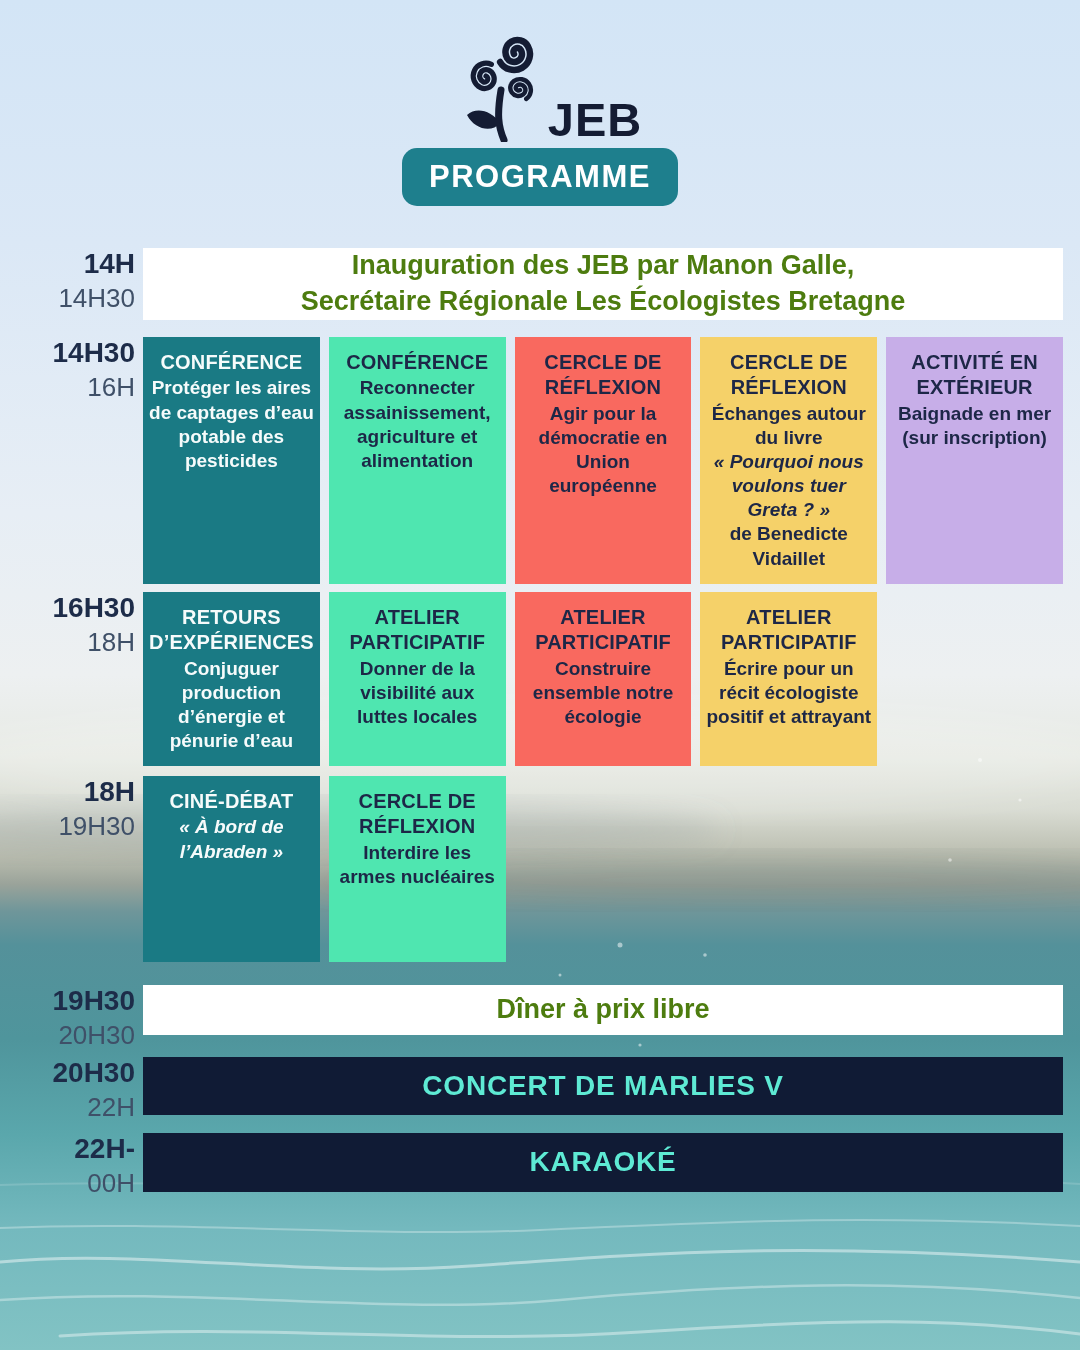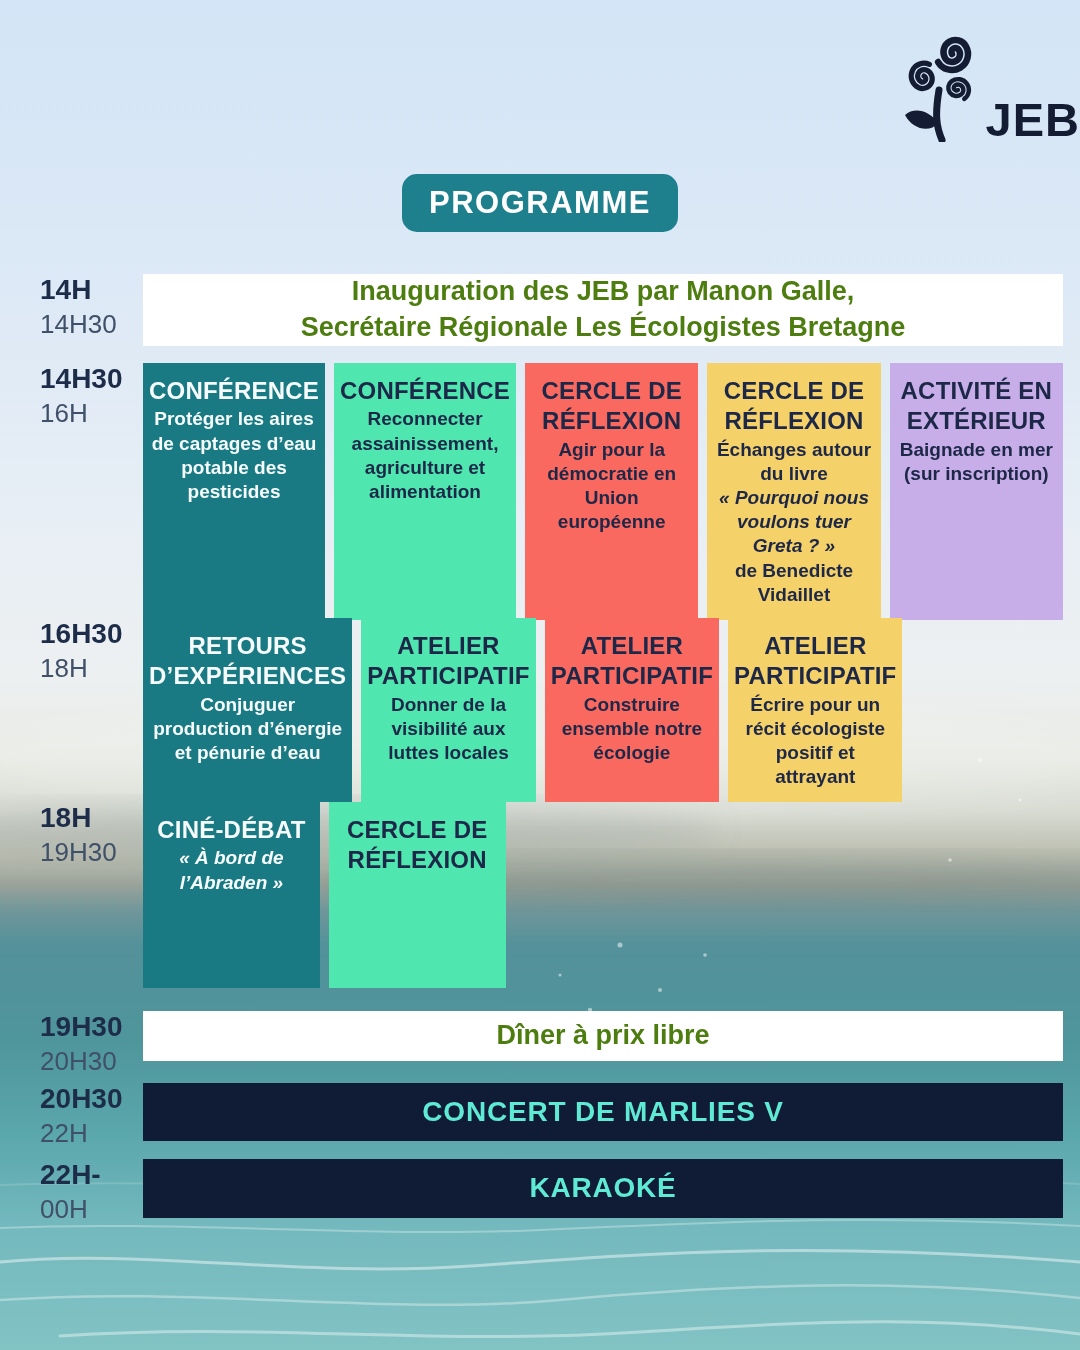--- a/index.html
+++ b/index.html
@@ -11,60 +11,60 @@
     background:linear-gradient(180deg,
       #d3e5f6 0%, #dbe8f6 18%, #e7eef5 38%, #edf0f1 50%,
       #e7eae4 56%, #d9dcd3 60%, #b9bcae 63.5%, #9aa39a 65.5%,
       #6f969a 67.5%, #54919a 70%, #4f959c 77%, #5aa7ac 84%,
       #74b9be 91%, #82c3c4 100%);
   }
   .bg-art { position:absolute; inset:0; z-index:0; pointer-events:none; }
   .fg { position:relative; z-index:1; }
 
   
-  .logo-wrap { padding-top:30px; display:flex; justify-content:flex-end;padding-left:16px; }
+  .logo-wrap { padding-top:30px; display:flex; justify-content:center;padding-left:16px; }
   .logo { display:flex; align-items:flex-end; }
   .logo svg { display:block; }
   .logo-text { font-size:47px; font-weight:800; color:#141c33; line-height:.85; letter-spacing:1px; margin-left:-6px; margin-bottom:2px; }
 
   .badge {
-    margin:32px auto 0; width:fit-content; background:#1e7f8d; color:#ffffff;
+    margin:6px auto 0; width:fit-content; background:#1e7f8d; color:#ffffff;
     font-size:31px; font-weight:800; letter-spacing:1.5px;
     padding:11px 27px; border-radius:15px;
   }
   .title {
     margin-top:12px; text-align:center;
     font-size:59px; font-weight:800; letter-spacing:.5px; color:#171f38;
   }
 
   
   .schedule { margin:42px 0 0 40px; width:1023px; }
   .row { display:flex; align-items:stretch; }
-  .time { width:103px; padding-right:30px; text-align:left; padding-top:1px; }
+  .time { width:103px; padding-right:8px; text-align:right; padding-top:1px; }
   .t1 { display:block; font-size:28px; font-weight:800; color:#1d2c49; line-height:1.1; }
   .t2 { display:block; font-size:26px; font-weight:400; color:#3f5068; line-height:1.2; margin-top:3px; }
   .content { width:920px; }
 
   .r-inaug   { height:72px;  margin-bottom:17px; }
   .r-cards1  { height:235px; margin-bottom:20px; }
   .r-cards2  { height:167px; margin-bottom:17px; }
   .r-cards3  { height:186px; margin-bottom:23px; }
   .r-dinner  { height:50px;  margin-bottom:22px; }
   .r-concert { height:58px;  margin-bottom:18px; }
   .r-karaoke { height:59px; }
 
   .banner { width:100%; height:100%; display:flex; flex-direction:column; justify-content:center; align-items:center; text-align:center; }
   .banner-white { background:#ffffff; color:#4d7c0f; }
   .banner-dark  { background:#101b35; color:#5eead4; }
   .banner .b-line { font-size:27px; font-weight:700; line-height:1.32; }
   .banner-dark .b-line { font-size:28px; letter-spacing:.8px; }
 
   .cards { display:grid; grid-template-columns:repeat(5,1fr); gap:9px; height:100%; }
   .card { padding:13px 6px; text-align:center; height:100%; }
-  .cat { font-size:24px; font-weight:800; letter-spacing:.2px; line-height:1.27; margin-bottom:1px; }
+  .cat { font-size:20px; font-weight:800; letter-spacing:.2px; line-height:1.27; margin-bottom:1px; }
   .d   { font-size:19px; font-weight:700; line-height:1.27; }
   .i   { font-style:italic; }
 
   .c-teal     { background:#1a7a84; }
   .c-teal .cat, .c-teal .d { color:#f6fbfb; }
   .c-mint     { background:#4fe6b0; }
   .c-coral    { background:#f9695f; }
   .c-yellow   { background:#f5d169; }
   .c-lavender { background:#c7aee8;text-align:center; }
   .c-mint .cat, .c-mint .d,
@@ -208,20 +208,21 @@
           <span class="t2">19H30</span>
         </div>
         <div class="content">
           <div class="cards">
             <div class="card c-teal">
               <div class="cat">CINÉ-DÉBAT</div>
               <div class="d i">« À bord de l’Abraden »</div>
             </div>
             <div class="card c-mint">
               <div class="cat">CERCLE DE RÉFLEXION</div>
+              <div class="d">Interdire les armes nucléaires</div>
             </div>
           </div>
         </div>
       </div>
 
       <div class="row r-dinner">
         <div class="time">
           <span class="t1">19H30</span>
           <span class="t2">20H30</span>
         </div>

